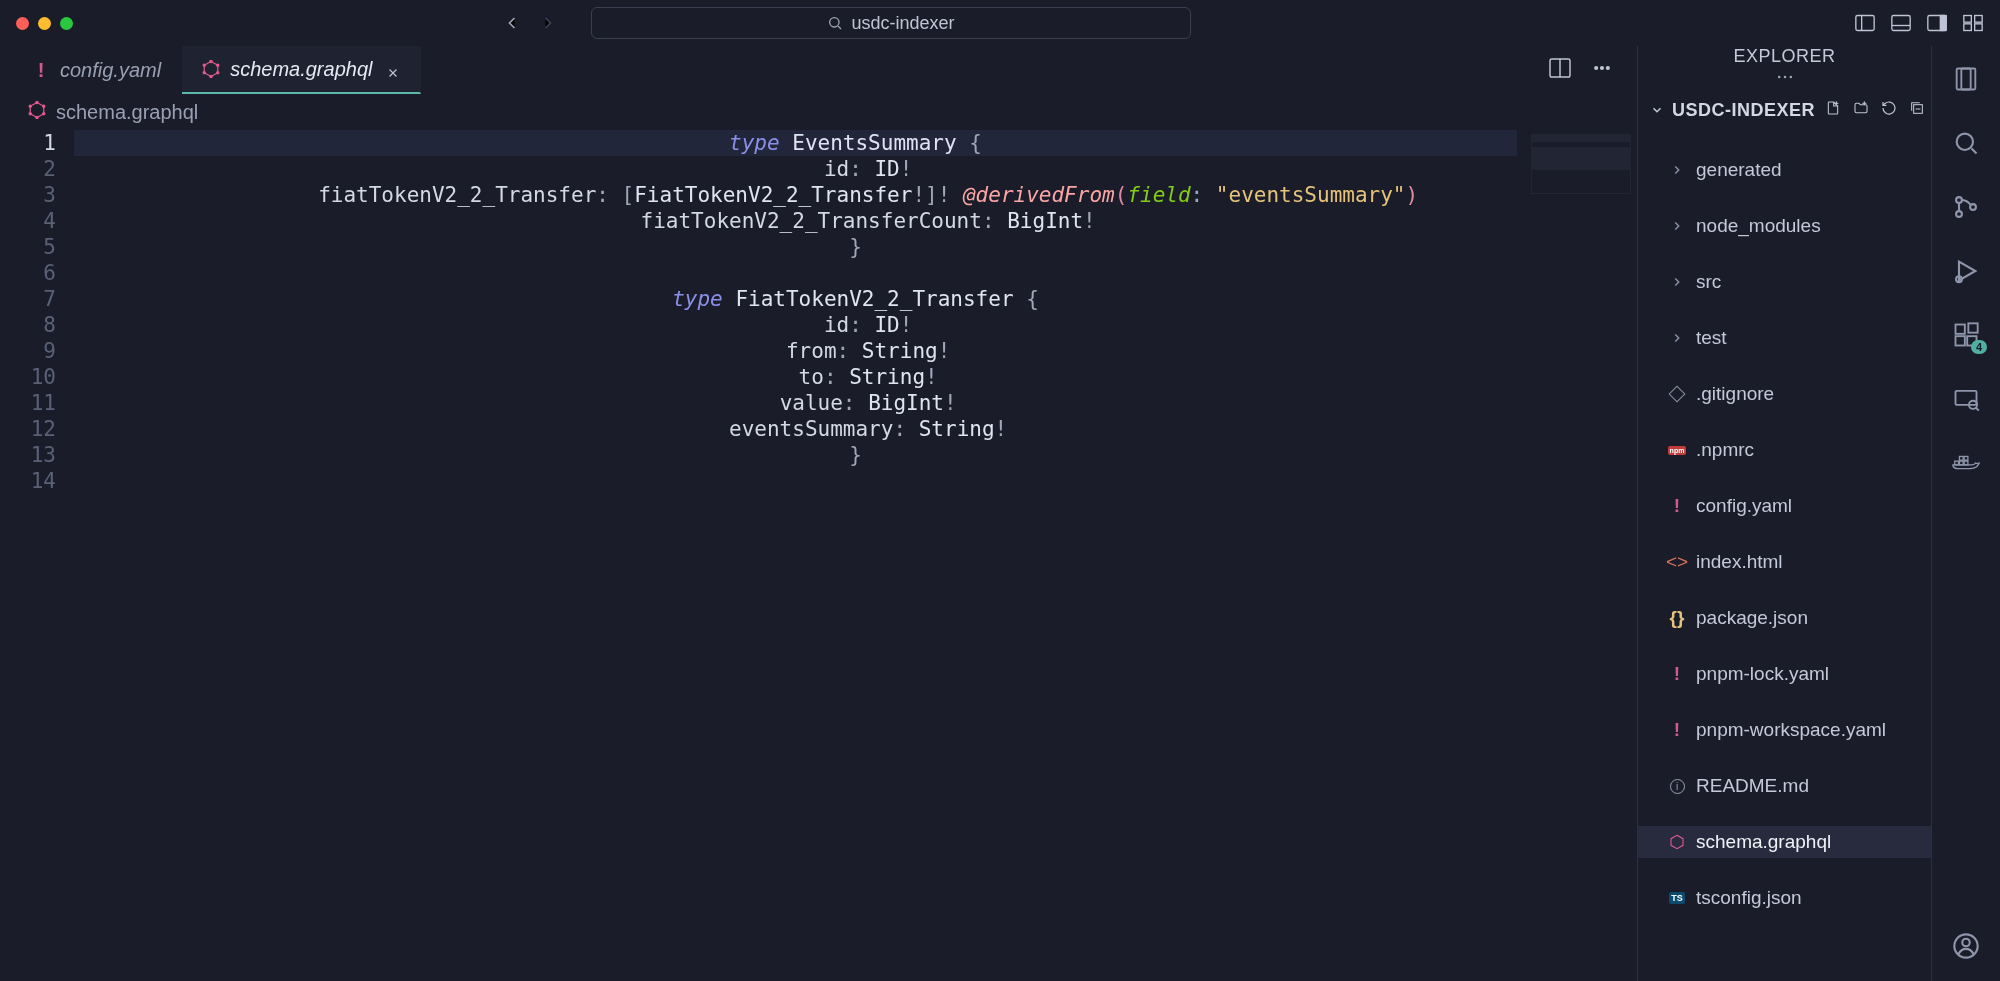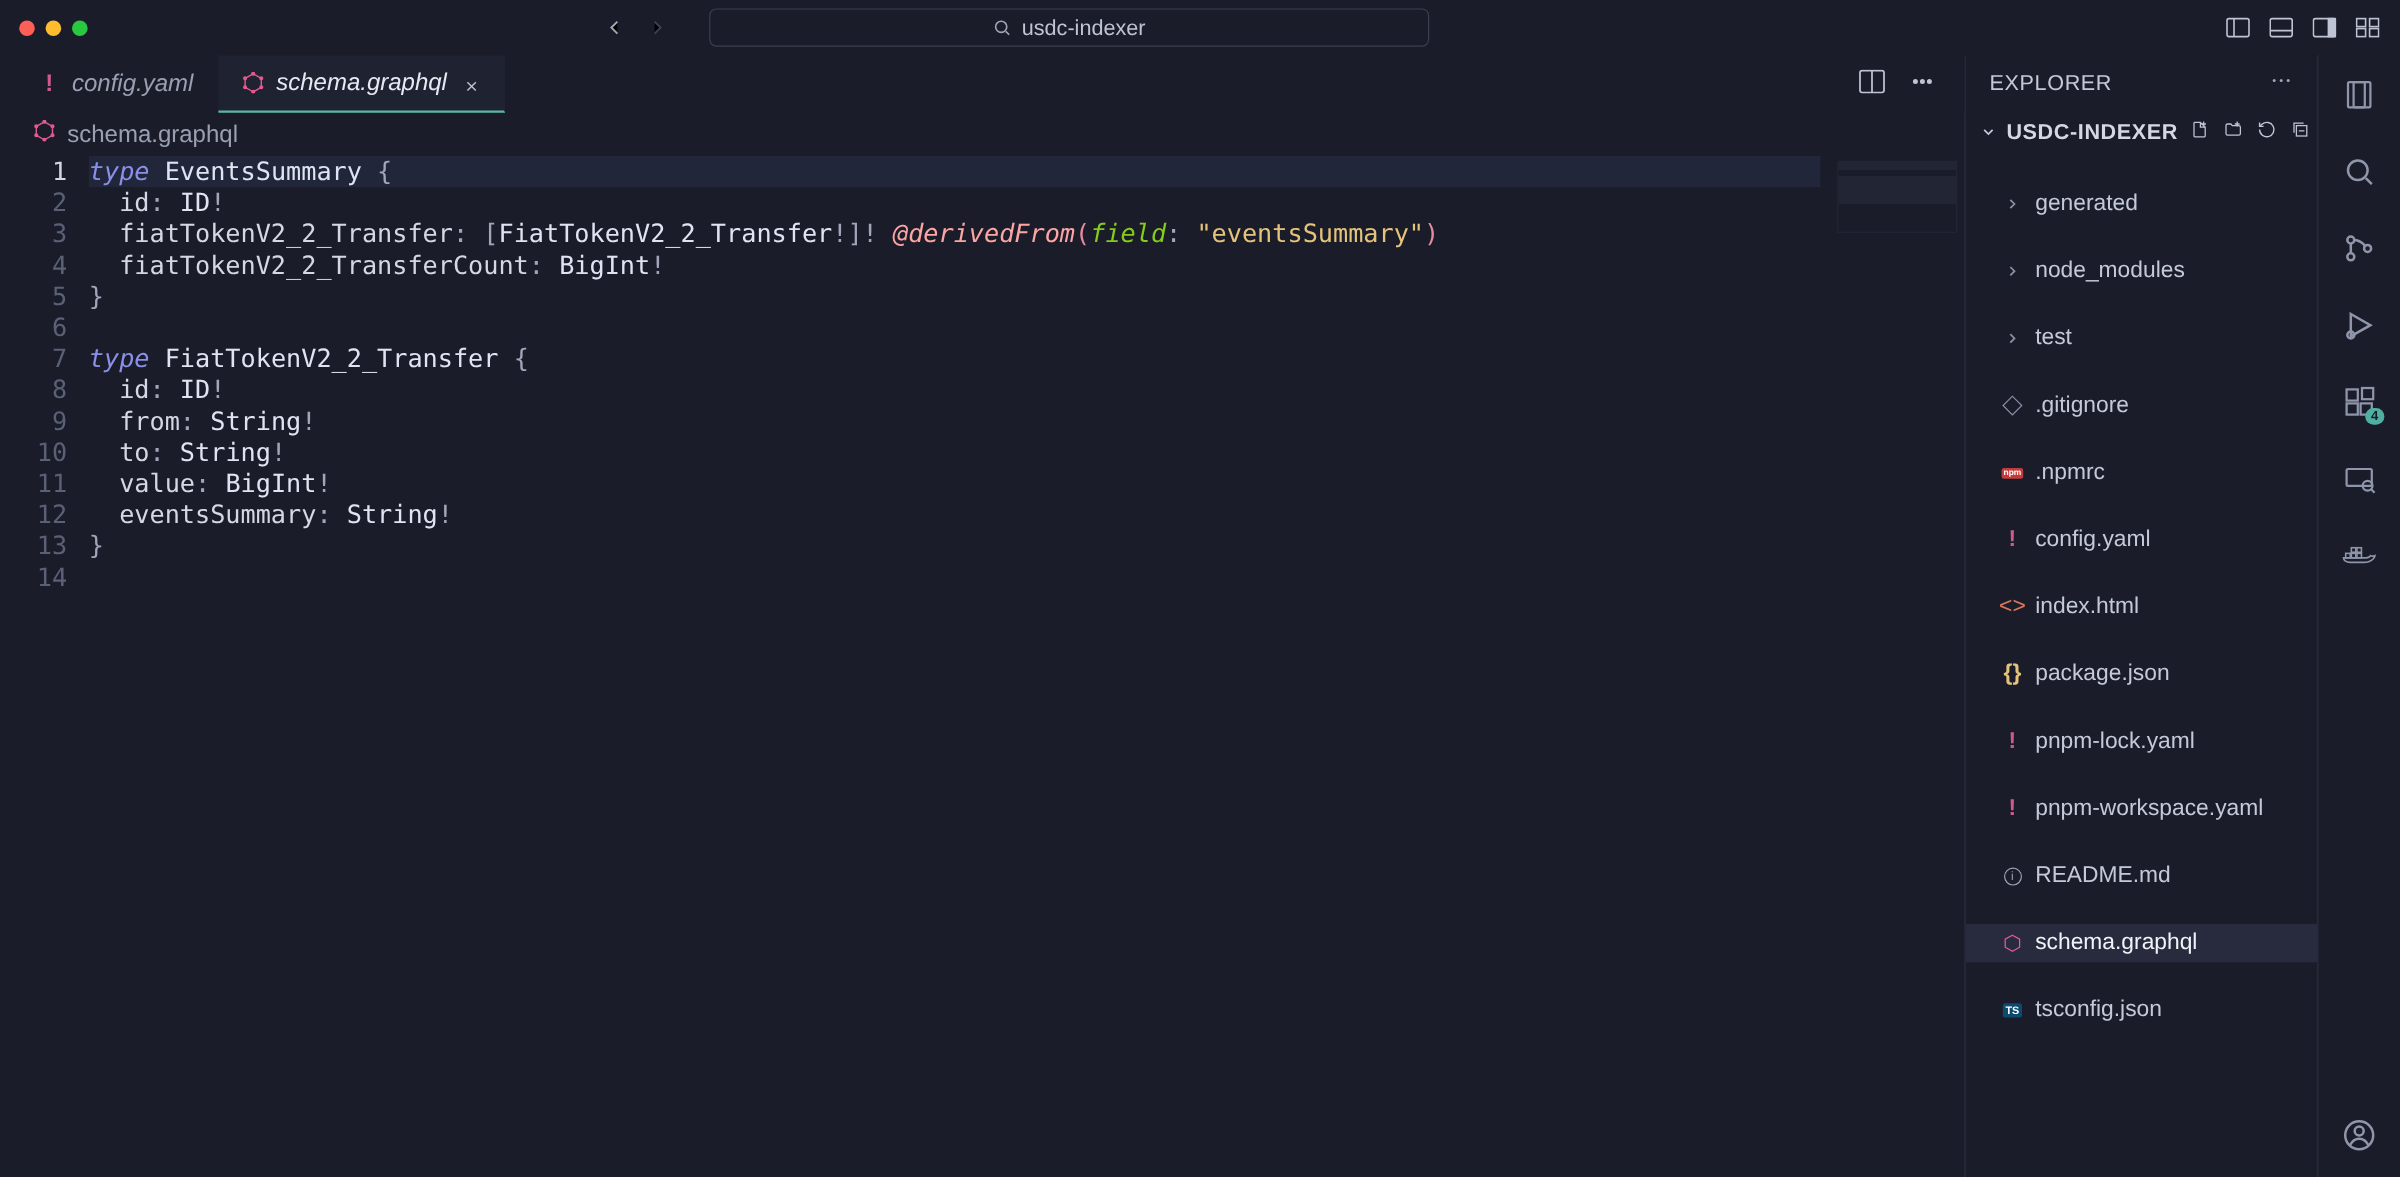--- a/index.html
+++ b/index.html
@@ -80,21 +80,21 @@
     padding-left:28px; color:#9aa0b3;
     font-family:-apple-system,'SF Pro',sans-serif; font-size:20px;
   }
 
   
   .code-area { position:relative; flex:1; display:flex; font-size:21px; line-height:26px; }
   .gutter { width:74px; text-align:right; color:#5a6076; padding-right:18px; user-select:none;}
   .gutter .ln { height:26px; }
   .gutter .ln.active { color:#d4d8e4; }
   .code { flex:1; white-space:pre; font-family:'Menlo','Monaco',monospace; }
-  .code .row { height:26px; }
+  .code .row { height:26px;text-align:center; }
   .code .row.curline::before {
     content:""; position:absolute; left:74px; right:120px; height:26px;
     background:#22263a; z-index:-1;
   }
 
   .kw { color:#8a8fe8; font-style:italic; }
   .name { color:#e0e4f2; }
   .field { color:#d4d8e4; }
   .punct { color:#a0a5b8; }
   .typetok { color:#e0e4f2; }
@@ -110,21 +110,21 @@
   }
 
   
   .explorer {
     width: 294px; display:flex; flex-direction:column;
     border-right:1px solid #2b2f40;
     font-family:-apple-system,'SF Pro',sans-serif;
   }
   .explorer-header {
     height:46px; display:flex; align-items:center; justify-content:space-between;
-    padding:0 20px; color:#c4c9da; font-size:18px; letter-spacing:0.5px;
+    padding:0 20px; color:#c4c9da; font-size:18px; letter-spacing:0.5px;flex-direction:column;
   }
   .explorer-root {
     height:36px; display:flex; align-items:center; gap:8px;
     padding:0 6px 0 12px; color:#d4d8e4; font-size:18px; font-weight:600; letter-spacing:0.5px;
   }
   .explorer-root .root-actions { margin-left:auto; display:flex; gap:12px; }
   .explorer-root .root-actions svg { stroke:#bfc4d4; fill:none; }
 
   .tree { flex:1; padding-top:2px; overflow:hidden; }
   .tree-item {
@@ -357,20 +357,28 @@
             </svg>
           </span>
           <span>node_modules</span>
         </div>
         <div class="tree-item">
           <span class="fi chev-r">
             <svg width="14" height="14" viewBox="0 0 24 24" stroke="#8a90a6" stroke-width="2.5" fill="none">
               <path d="M9 6l6 6-6 6"></path>
             </svg>
           </span>
+          <span>src</span>
+        </div>
+        <div class="tree-item">
+          <span class="fi chev-r">
+            <svg width="14" height="14" viewBox="0 0 24 24" stroke="#8a90a6" stroke-width="2.5" fill="none">
+              <path d="M9 6l6 6-6 6"></path>
+            </svg>
+          </span>
           <span>test</span>
         </div>
         <div class="tree-item">
           <span class="fi">
             <span class="diamond"></span>
           </span>
           <span>.gitignore</span>
         </div>
         <div class="tree-item">
           <span class="fi">

